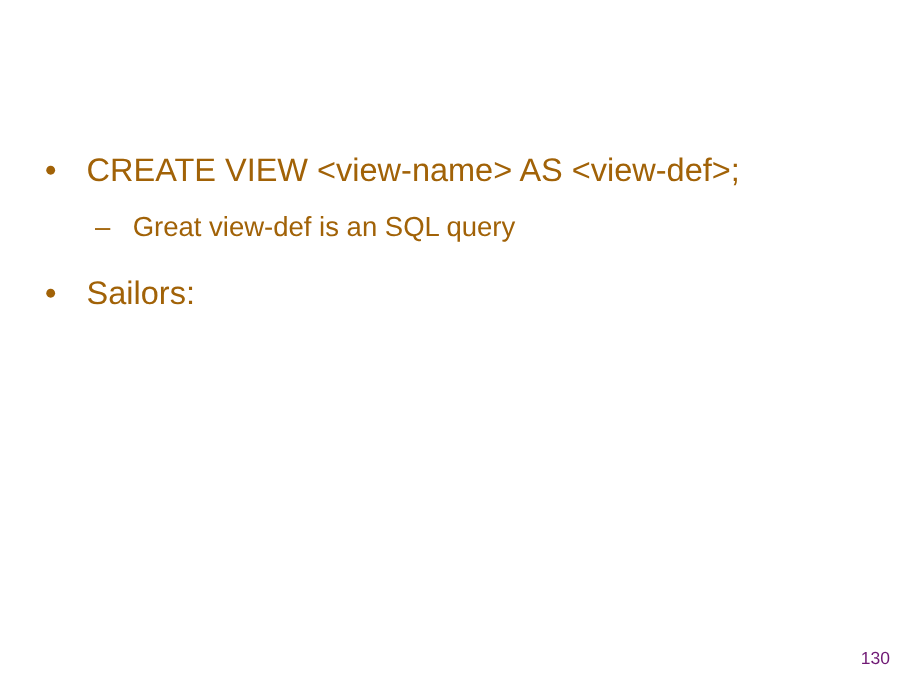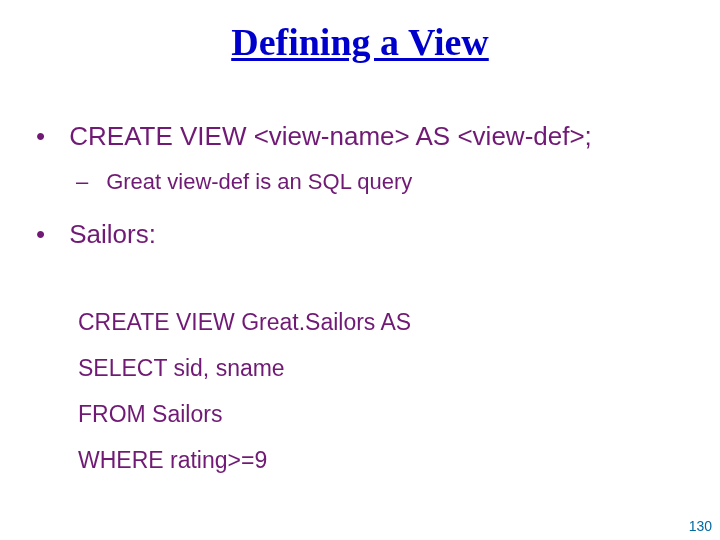--- a/index.html
+++ b/index.html
@@ -30,21 +30,21 @@
     color: #0000cc;
     text-decoration: underline;
     text-underline-offset: 3px;
   }
   .content {
     position: absolute;
     top: 120px;
     left: 30px;
     right: 30px;
     font-size: 26px;
-    color: #701a75;
+    color: #a16207;
   }
   .bullet-1 {
     margin: 0 0 14px 0;
     line-height: 1.25;
   }
   .bullet-1::before {
     content: "•";
     display: inline-block;
     width: 26px;
     margin-left: 6px;
@@ -64,48 +64,41 @@
     margin-left: 48px;
     margin-top: 48px;
     font-size: 23px;
     line-height: 2.0;
   }
   .page-num {
     position: absolute;
     right: 8px;
     bottom: 6px;
     font-size: 14px;
-    color: #0369a1;
+    color: #701a75;
   }
 </style>
 </head>
 <body>
 
 <div class="slide">
 
-  <div class="title">Defining a View</div>
 
   <div class="content">
 
     <div class="bullet-1">
       <span>CREATE VIEW &lt;view-name&gt; AS &lt;view-def&gt;;</span>
     </div>
 
     <div class="bullet-2">
       <span>Great view-def is an SQL query</span>
     </div>
 
     <div class="bullet-1">
       <span>Sailors:</span>
     </div>
 
-    <div class="example-block">
-      <div>CREATE VIEW Great.Sailors AS</div>
-      <div>SELECT sid, sname</div>
-      <div>FROM Sailors</div>
-      <div>WHERE rating&gt;=9</div>
-    </div>
 
   </div>
 
   <div class="page-num">130</div>
 
 </div>
 
 </body></html>

